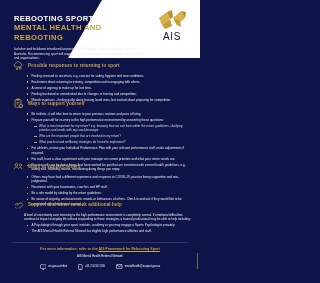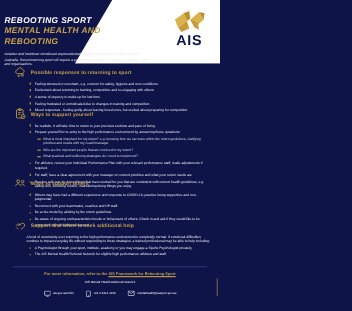--- a/index.html
+++ b/index.html
@@ -18,26 +18,26 @@
     background:#ffffff;
     clip-path:polygon(34px 0,132px 0,132px 58px,132px 58px,0 58px);
     -webkit-clip-path:polygon(34px 0,132px 0,132px 58px,0 58px);
   }
   .logo{
     position:absolute;top:9px;right:8px;width:40px;height:36px;
     display:flex;flex-direction:column;align-items:center;justify-content:flex-start;
   }
   .logo svg{display:block;}
   .logo-word{
-    font-size:13px;font-weight:bold;letter-spacing:.6px;color:#0e1348;
+    font-size:10px;font-weight:normal;letter-spacing:.6px;color:#0e1348;
     line-height:10px;margin-top:1px;
   }
 
   
-  .hdr{position:absolute;left:4px;top:14px;width:120px;font-style:italic;}
+  .hdr{position:absolute;left:14px;top:14px;width:120px;}
   .t1{font-size:7.6px;font-weight:bold;letter-spacing:.35px;color:#ffffff;line-height:9.4px;}
   .t2{font-size:7.6px;font-weight:bold;letter-spacing:.35px;color:#c8a44a;line-height:9.4px;}
   .intro{
     margin-top:5px;width:131px;
     font-size:3.05px;line-height:4.5px;color:#e8e9f2;letter-spacing:.05px;
   }
 
   
   .sec{position:absolute;left:13px;width:176px;}
   .sec-head{display:flex;align-items:flex-start;gap:4px;margin-bottom:2.5px;}

